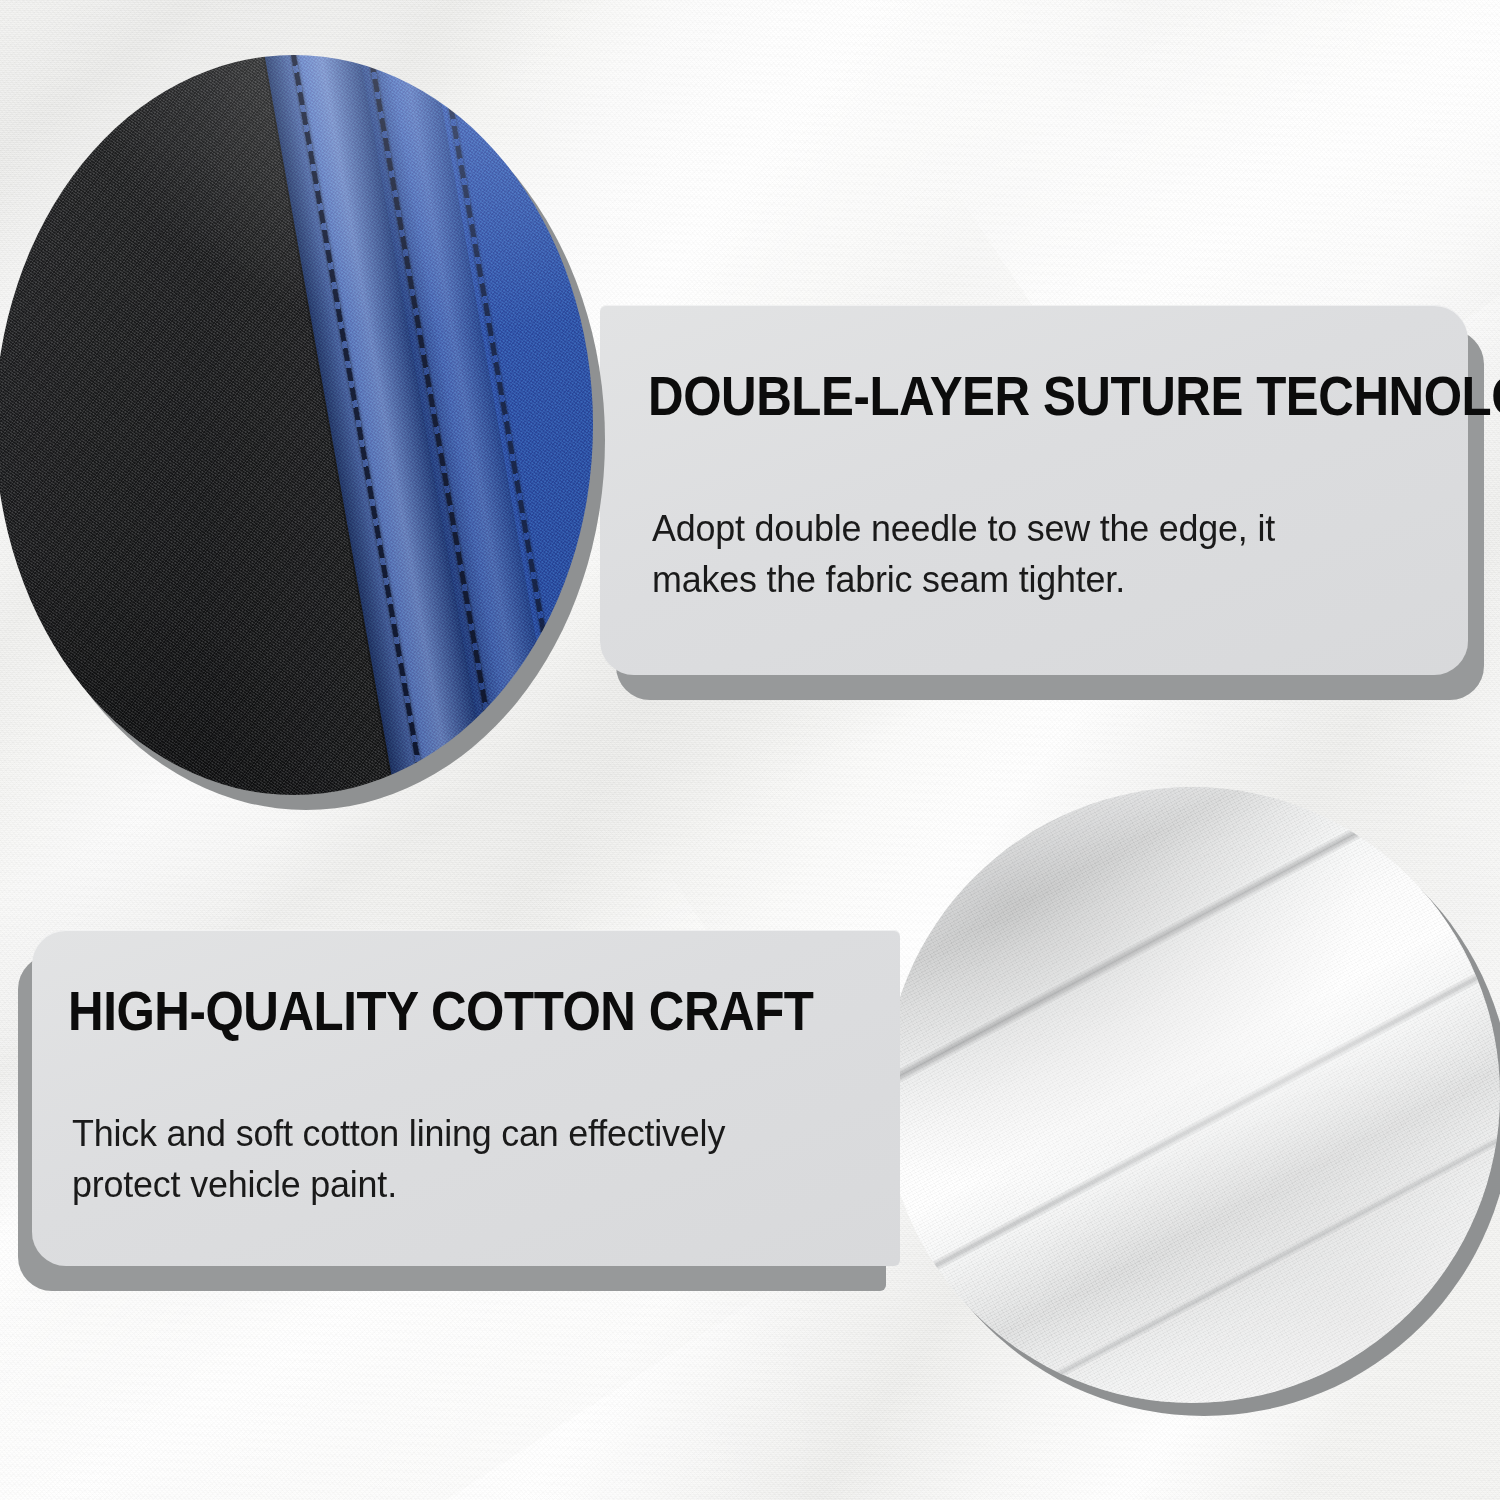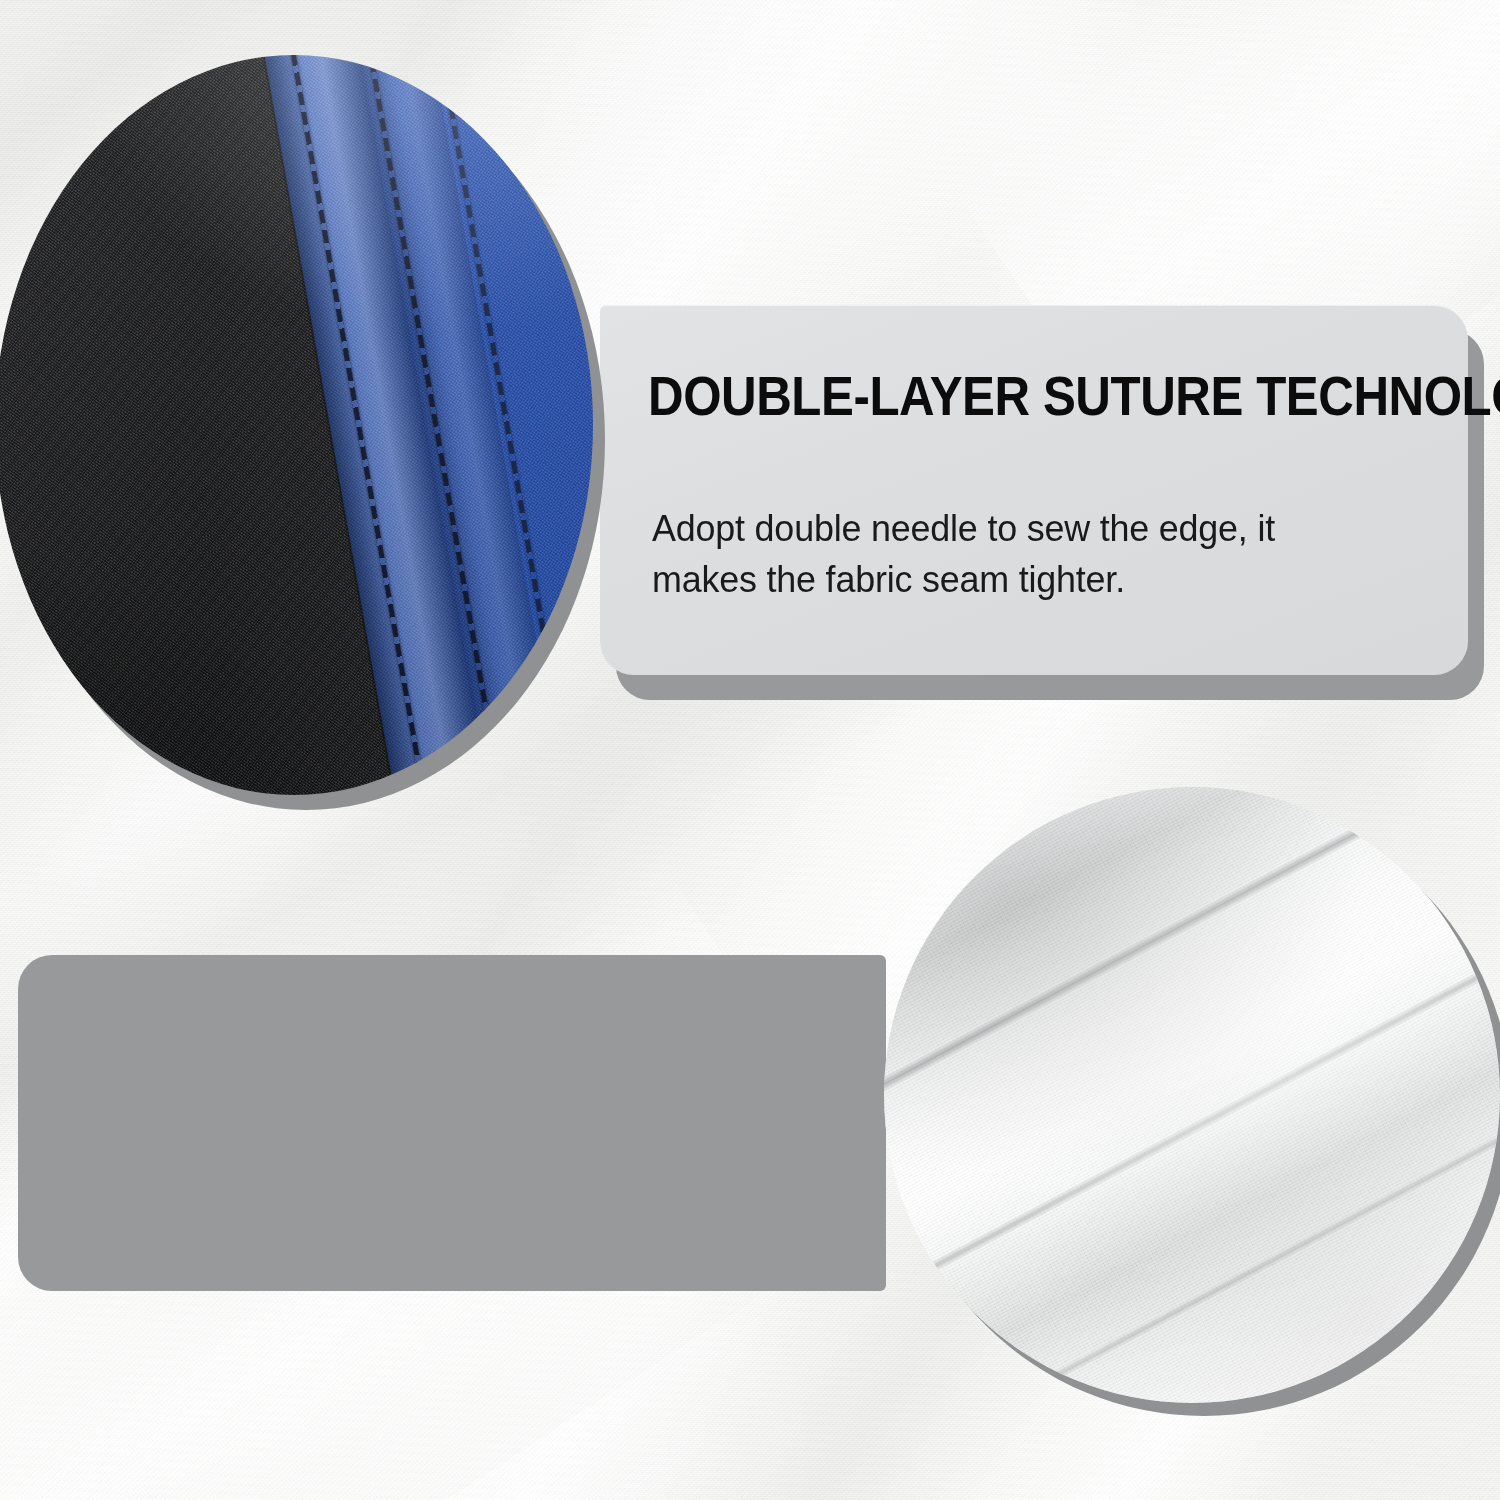--- a/index.html
+++ b/index.html
@@ -221,14 +221,23 @@
       <div class="br-crease" style="left:-180px;top:120px;width:1000px;height:14px;transform:rotate(-28deg);
                   background:linear-gradient(180deg,rgba(0,0,0,.0),rgba(120,122,124,.45),rgba(0,0,0,0));"></div>
       <div class="br-crease" style="left:-180px;top:330px;width:1000px;height:12px;transform:rotate(-28deg);
                   background:linear-gradient(180deg,rgba(0,0,0,0),rgba(130,132,134,.40),rgba(0,0,0,0));"></div>
       <div class="br-crease" style="left:-180px;top:505px;width:1000px;height:10px;transform:rotate(-28deg);
                   background:linear-gradient(180deg,rgba(0,0,0,0),rgba(140,142,144,.34),rgba(0,0,0,0));"></div>
       <div class="br-shade"></div>
     </div>
   </div>
 
+  <div class="card" id="card-bottom">
+    <div class="card-text">
+      <div class="head" style="left:36px;top:52px;">HIGH-QUALITY COTTON CRAFT</div>
+      <div class="body" style="left:40px;top:178px;width:810px;">
+        <div>Thick and soft cotton lining can effectively</div>
+        <div>protect vehicle paint.</div>
+      </div>
+    </div>
+  </div>
 
 </div>
 
 </body></html>

